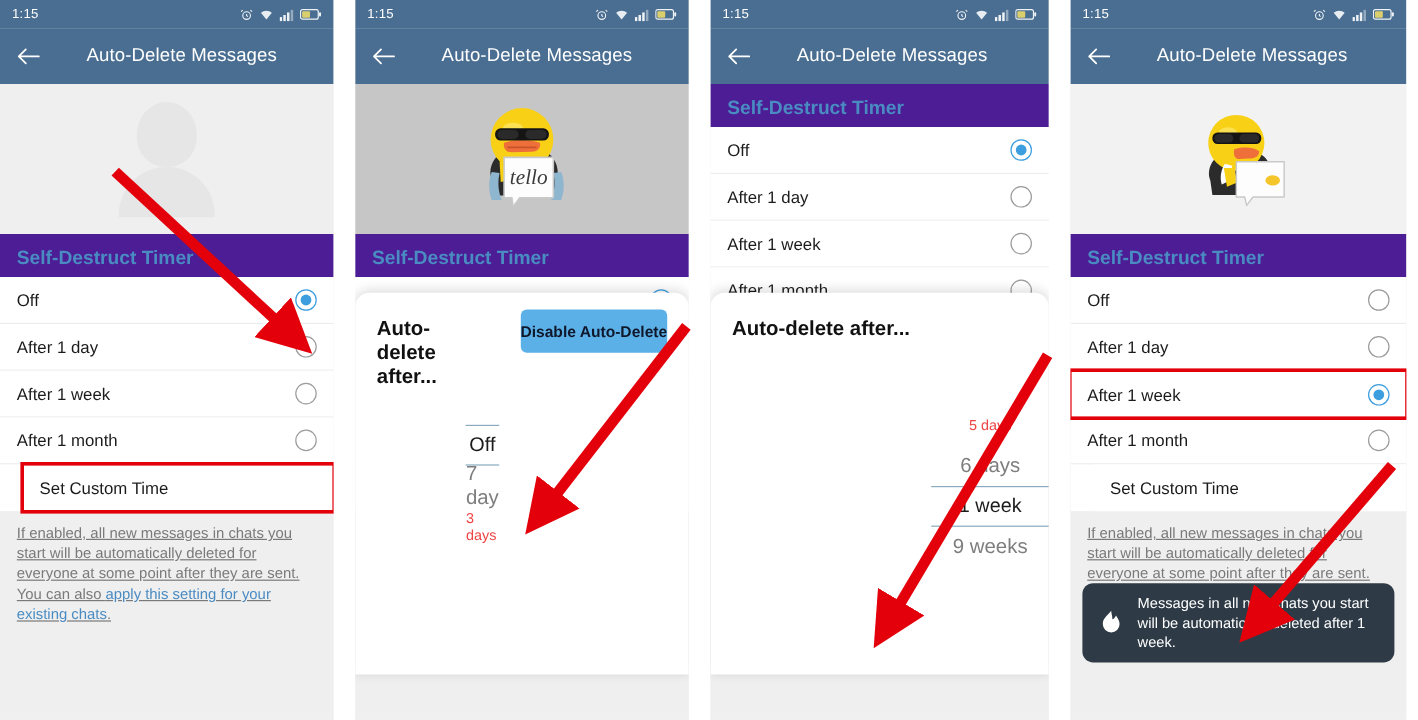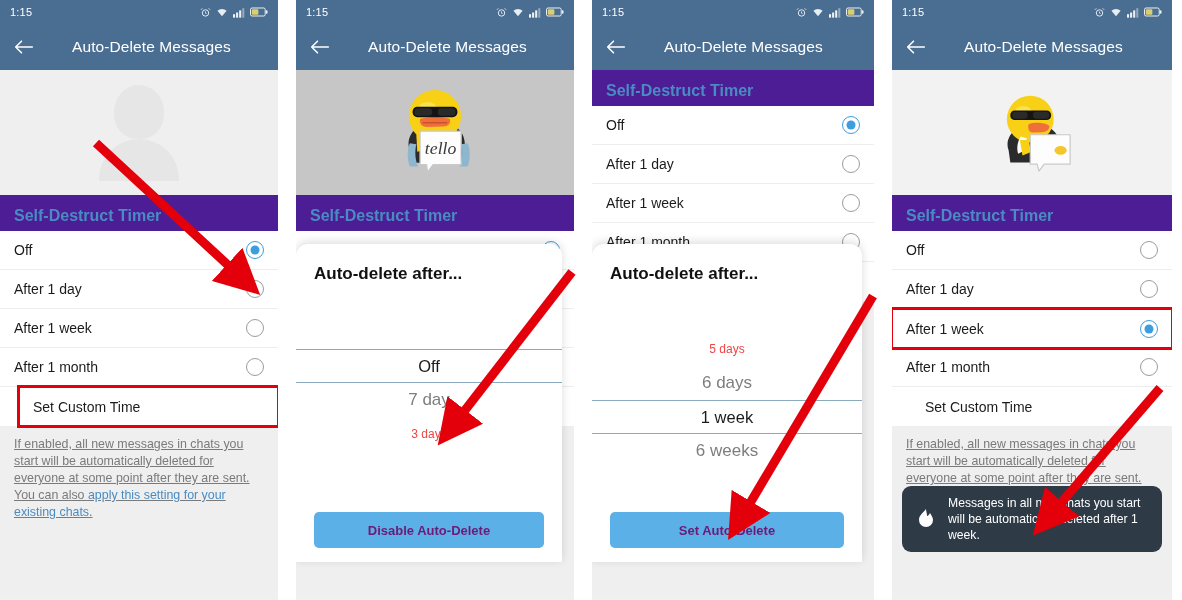--- a/index.html
+++ b/index.html
@@ -157,29 +157,28 @@
 
   .screen {
     display: flex;
     flex-direction: column;
     height: 562px;
   }
 
   
   .sheet {
     position: absolute;
-    left: 0; right: 12px; bottom: 38px;
+    left: 0; right: 0; bottom: 38px;
     background: #ffffff;
     border-radius: 12px 12px 0 0;
     box-shadow: 0 -2px 10px rgba(0,0,0,.14);
     padding: 14px 0 14px 0;
     z-index: 6;
     height: 318px;
     display: flex;
-    flex-direction: column;
   }
   .sheet-title {
     font-size: 17px;
     font-weight: 600;
     color: #111111;
     padding: 6px 18px 0 18px;
   }
   .picker {
     flex: 1 1 auto;
     position: relative;
@@ -202,21 +201,21 @@
   .pick.sel   { color: #1b1b1b; font-size: 16.5px; font-weight: 500; }
   .pick-band {
     border-top: 1.6px solid #8aaabf;
     border-bottom: 1.6px solid #8aaabf;
   }
   .sheet-btn {
     margin: 0 18px;
     height: 36px;
     background: #5bb0e8;
     border-radius: 5px;
-    color: #701a75;
+    color: #0f172a;
     font-size: 13px;
     font-weight: 600;
     display: flex;
     align-items: center;
     justify-content: center;
     cursor: pointer;
     flex: none;
   }
 
   
@@ -509,23 +508,22 @@
         
         
       </div>
     </div>
     <div class="sheet">
       <div class="sheet-title">Auto-delete after...</div>
       <div class="picker">
         <div class="pick faint">5 days</div>
         <div class="pick near">6 days</div>
         <div class="pick sel pick-band">1 week</div>
-        <div class="pick near">6 weeks</div>
-      </div>
-      <div class="sheet-btn">Set Auto-Delete</div>
+        <div class="pick near">9 weeks</div>
+      </div>
     </div>
   </div>
 
   <div class="gap"></div>
 
   <div class="phone p4">
     <div class="statusbar">
       <span class="clock">1:15</span>
       <span class="spacer"></span>
       <span class="sb-icons">

